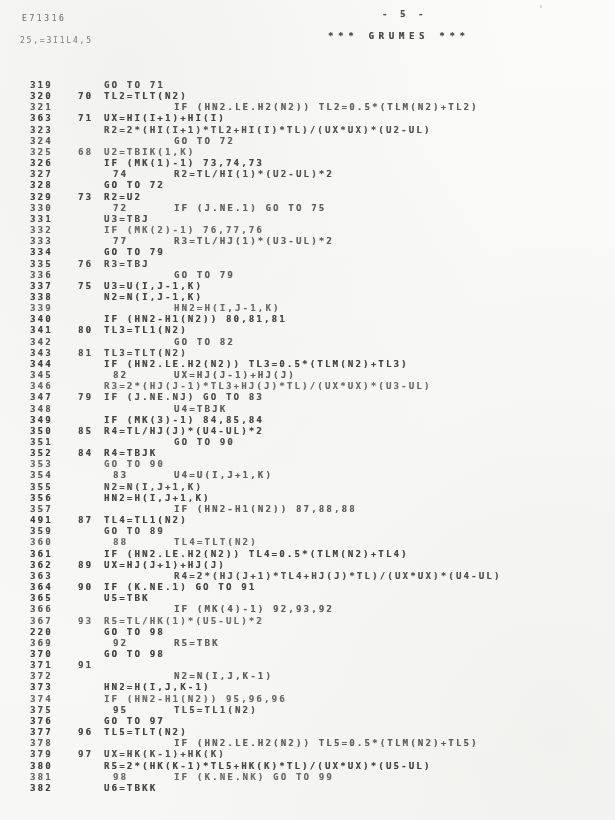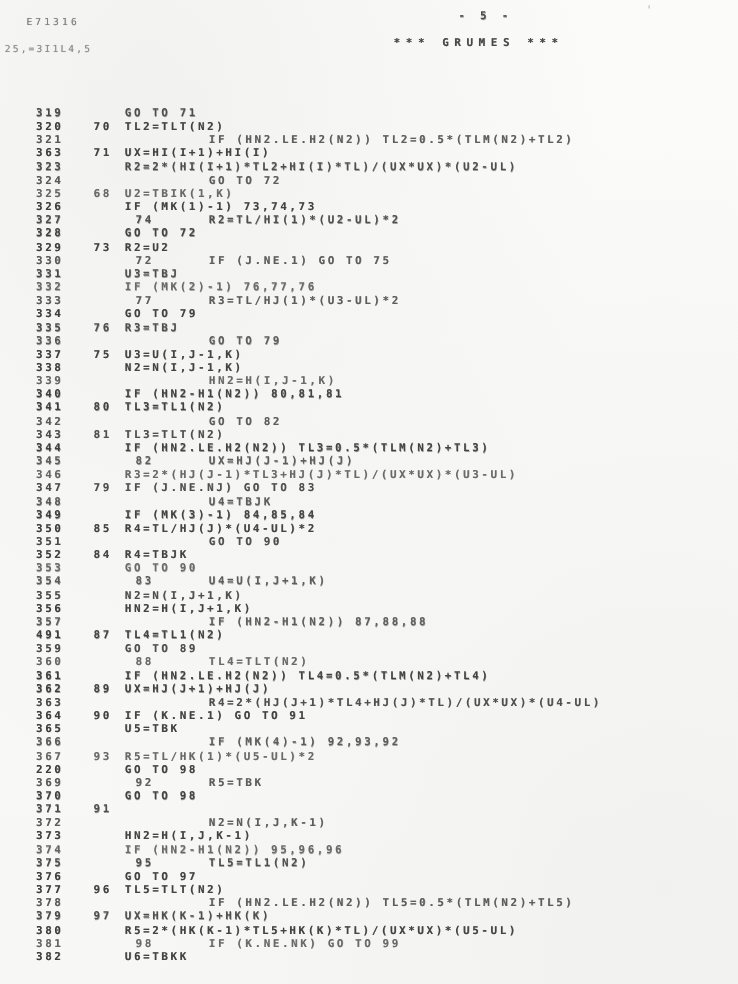--- a/index.html
+++ b/index.html
@@ -10,29 +10,29 @@
       radial-gradient(ellipse at 90% 90%, rgba(228,228,225,.30), rgba(255,255,255,0) 60%),
       linear-gradient(#fbfbfa,#f7f7f5);
     overflow:hidden;
     font-family:"DejaVu Sans Mono","Liberation Mono",monospace;
     position:relative;
     color:#3f3f3f;
   }
   .scan-page{position:absolute;inset:0;filter:blur(0.18px) contrast(0.97);}
   .corner-mark-1{position:absolute;left:22px;top:14px;font-size:8px;letter-spacing:2.6px;
     color:#85837f;text-shadow:0 0 .6px rgba(120,118,112,.7);text-align:center;}
-  .corner-mark-2{position:absolute;left:4px;top:36px;font-size:8px;letter-spacing:1.8px;
+  .corner-mark-2{position:absolute;left:20px;top:36px;font-size:8px;letter-spacing:1.8px;
     color:#8f8d89;text-shadow:0 0 .6px rgba(130,128,122,.6);}
   .page-number{position:absolute;left:382px;top:9px;font-size:9px;font-weight:700;
     letter-spacing:3.6px;color:#4a4a4a;text-shadow:.3px .3px .5px rgba(70,70,70,.55);}
   .banner{position:absolute;left:328px;top:31px;font-size:9px;font-weight:700;
     letter-spacing:4.7px;color:#474747;text-shadow:.3px .3px .5px rgba(70,70,70,.6);}
   .stray-mark{position:absolute;left:538px;top:4px;font-size:10px;color:#b9b7b3;}
   .listing{
-    position:absolute;left:0;top:90px;width:540px;
+    position:absolute;left:0;top:80px;width:540px;
     font-size:9px;font-weight:700;letter-spacing:2.2px;
     color:#414141;text-shadow:.3px .3px .5px rgba(65,65,65,.55);
   }
   .row{display:flex;height:11.17px;line-height:11.17px;white-space:pre;}
   .row:nth-child(3n){opacity:.85;gap:35px;}
   .row:nth-child(4n+1){opacity:.93;}
   .row:nth-child(7n){opacity:.78;}
   .num{display:inline-block;margin-left:30px;width:48px;flex:0 0 48px;color:#3c3c3c;}
   .lbl{display:inline-block;width:26px;flex:0 0 26px;}
   .code{flex:1;}

